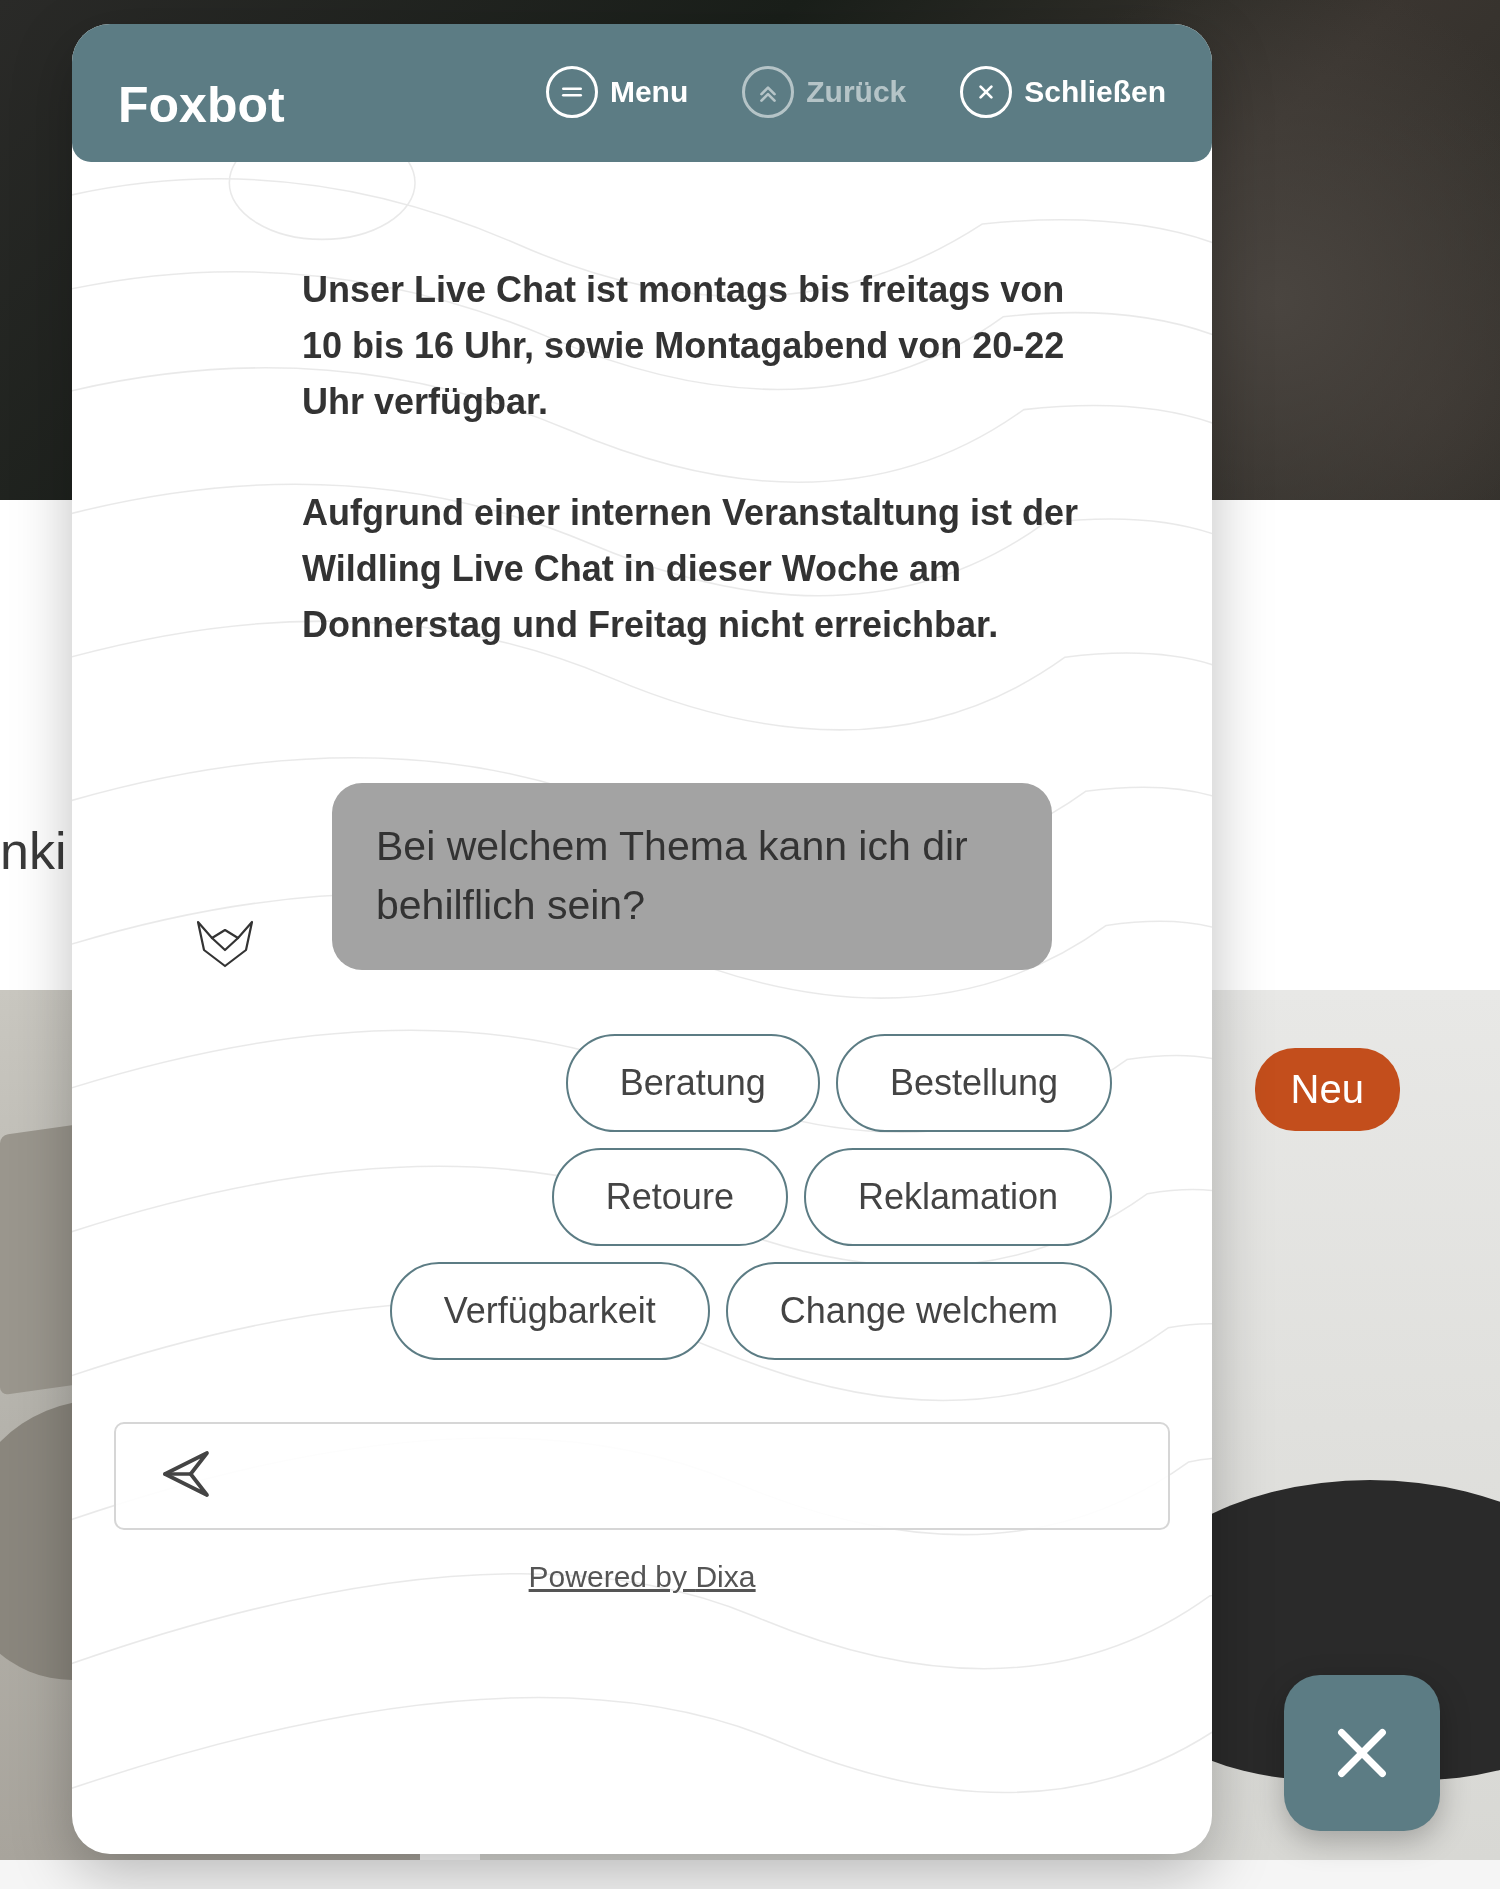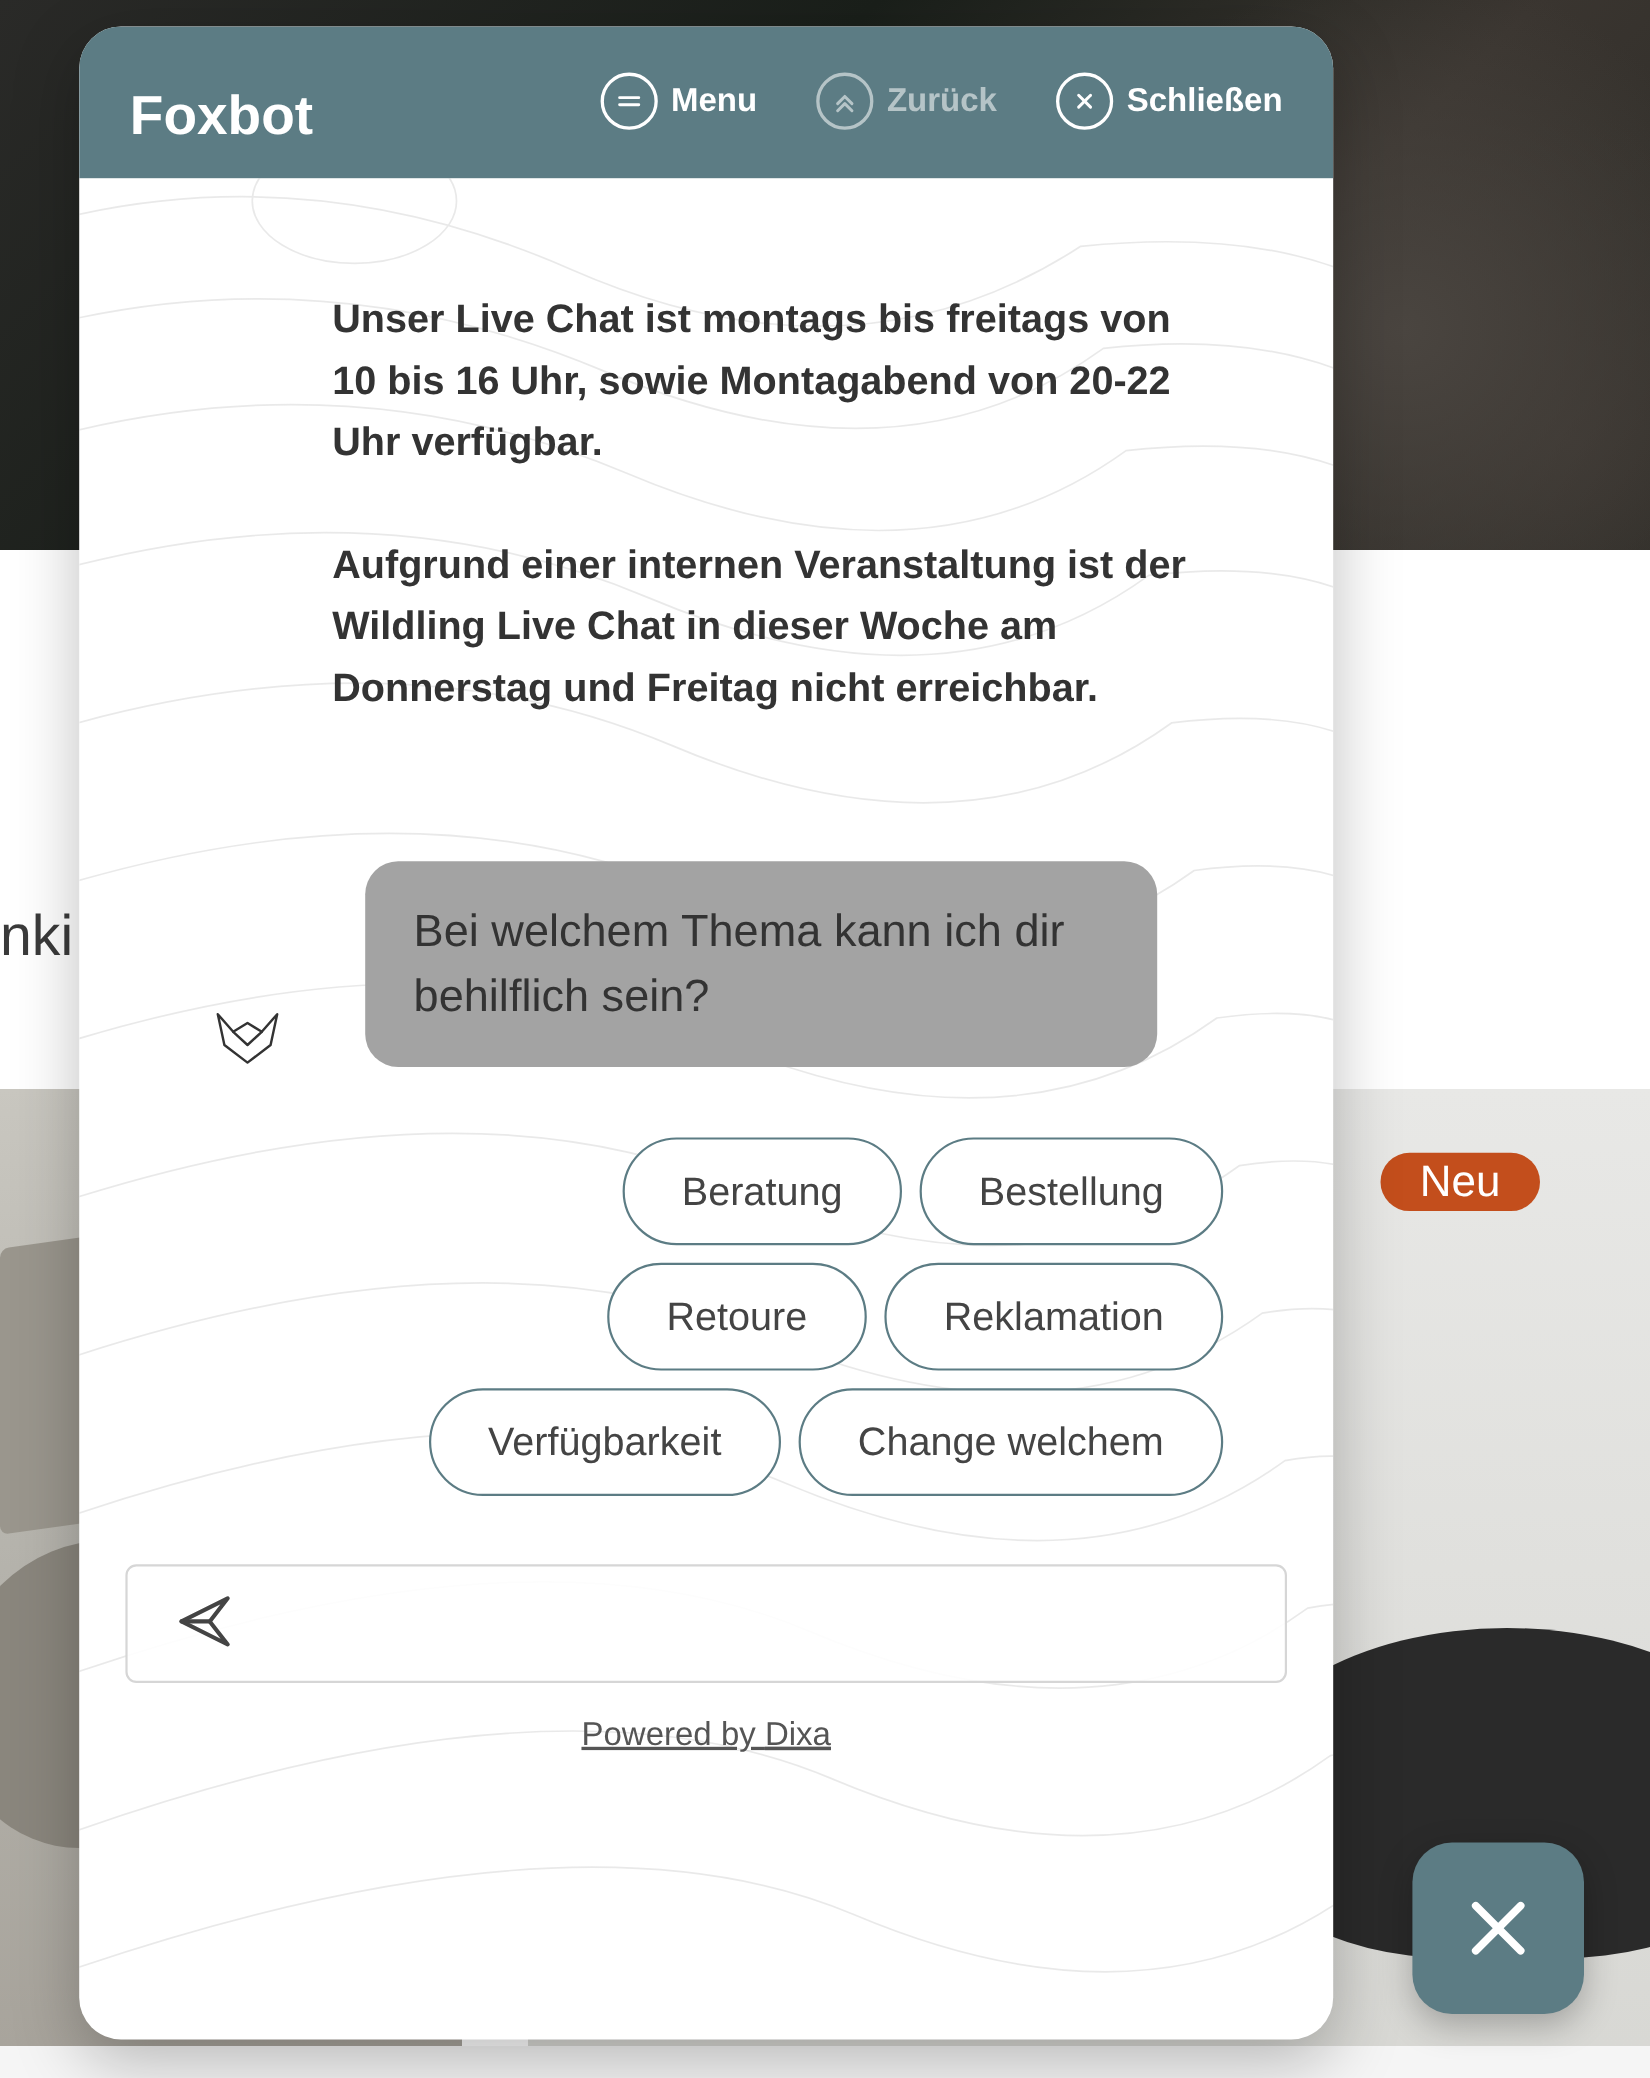--- a/index.html
+++ b/index.html
@@ -85,21 +85,21 @@
     background: #2a2a2a;
     border-radius: 50% 50% 40% 40%;
   }
   .badge-neu {
     position: absolute;
     top: 1048px; right: 100px;
     background: #c34e1c;
     color: #fff;
     font-size: 40px;
     font-weight: 500;
-    padding: 4px 36px;
+    padding: 19px 36px;
     border-radius: 40px;
     z-index: 2;
   }
 
   
   .chat-widget {
     position: absolute;
     top: 24px; left: 72px;
     width: 1140px;
     height: 1830px;
@@ -112,20 +112,21 @@
     z-index: 10;
   }
 
   .chat-header {
     background: #5c7c84;
     color: #fff;
     padding: 42px 46px 28px 46px;
     display: flex;
     align-items: flex-start;
     justify-content: space-between;
+    border-radius: 19px;
   }
   .chat-title {
     font-size: 50px;
     font-weight: 600;
     margin-top: 10px;
   }
   .header-actions {
     display: flex;
     gap: 54px;
   }

